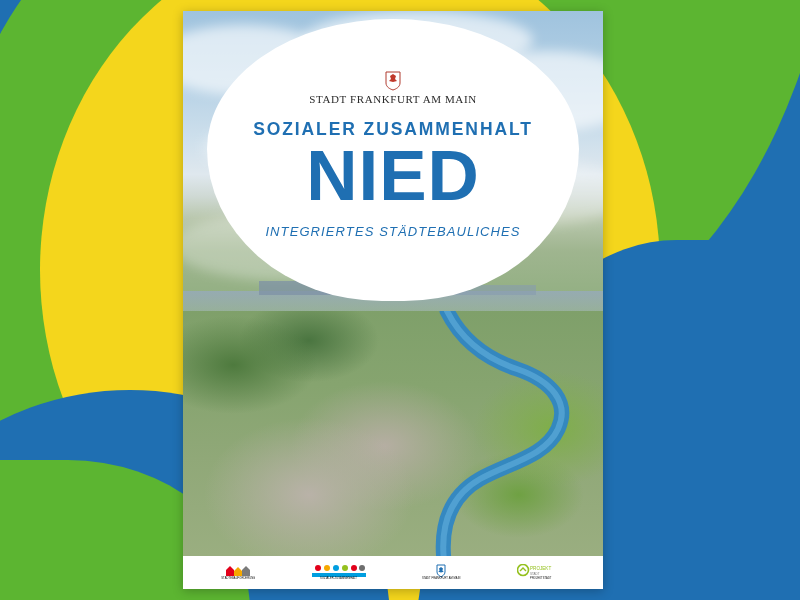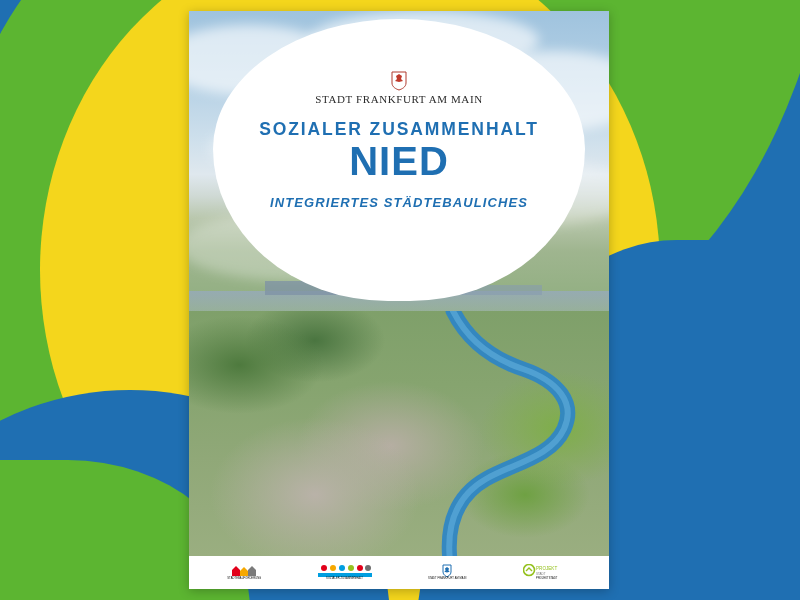--- a/index.html
+++ b/index.html
@@ -55,21 +55,21 @@
     position: absolute;
     left: -10px; bottom: -10px;
     width: 260px; height: 150px;
     background: #5cb531;
     border-radius: 0 70% 0 0 / 0 100% 0 0;
   }
 
   
   #cover {
     position: absolute;
-    left: 189px; top: 11px;
+    left: 183px; top: 11px;
     width: 420px; height: 578px;
     background: #ffffff;
     box-shadow: 0 2px 10px rgba(0,0,0,.25);
     overflow: hidden;
   }
   .photo {
     position: absolute;
     left: 0; top: 0; right: 0;
     height: 545px;
     overflow: hidden;
@@ -196,30 +196,30 @@
   .kicker {
     color: #1f6fb2;
     font-weight: bold;
     font-size: 17.5px;
     letter-spacing: 1.9px;
     margin-bottom: 2px;
   }
   .bigtitle {
     color: #1f6fb2;
     font-weight: bold;
-    font-size: 40px;
+    font-size: 71px;
     letter-spacing: 1px;
     line-height: .95;
     margin: 0 0 14px 0;
   }
   .subtitle {
     color: #1f6fb2;
     font-size: 13px;
     font-style: italic;
-    font-weight: bold;
+    font-weight: normal;
     letter-spacing: 1.1px;
     text-align: left;
     line-height: 1.45;
   }
 </style>
 </head>
 <body>
 
 <div id="stage">
 

